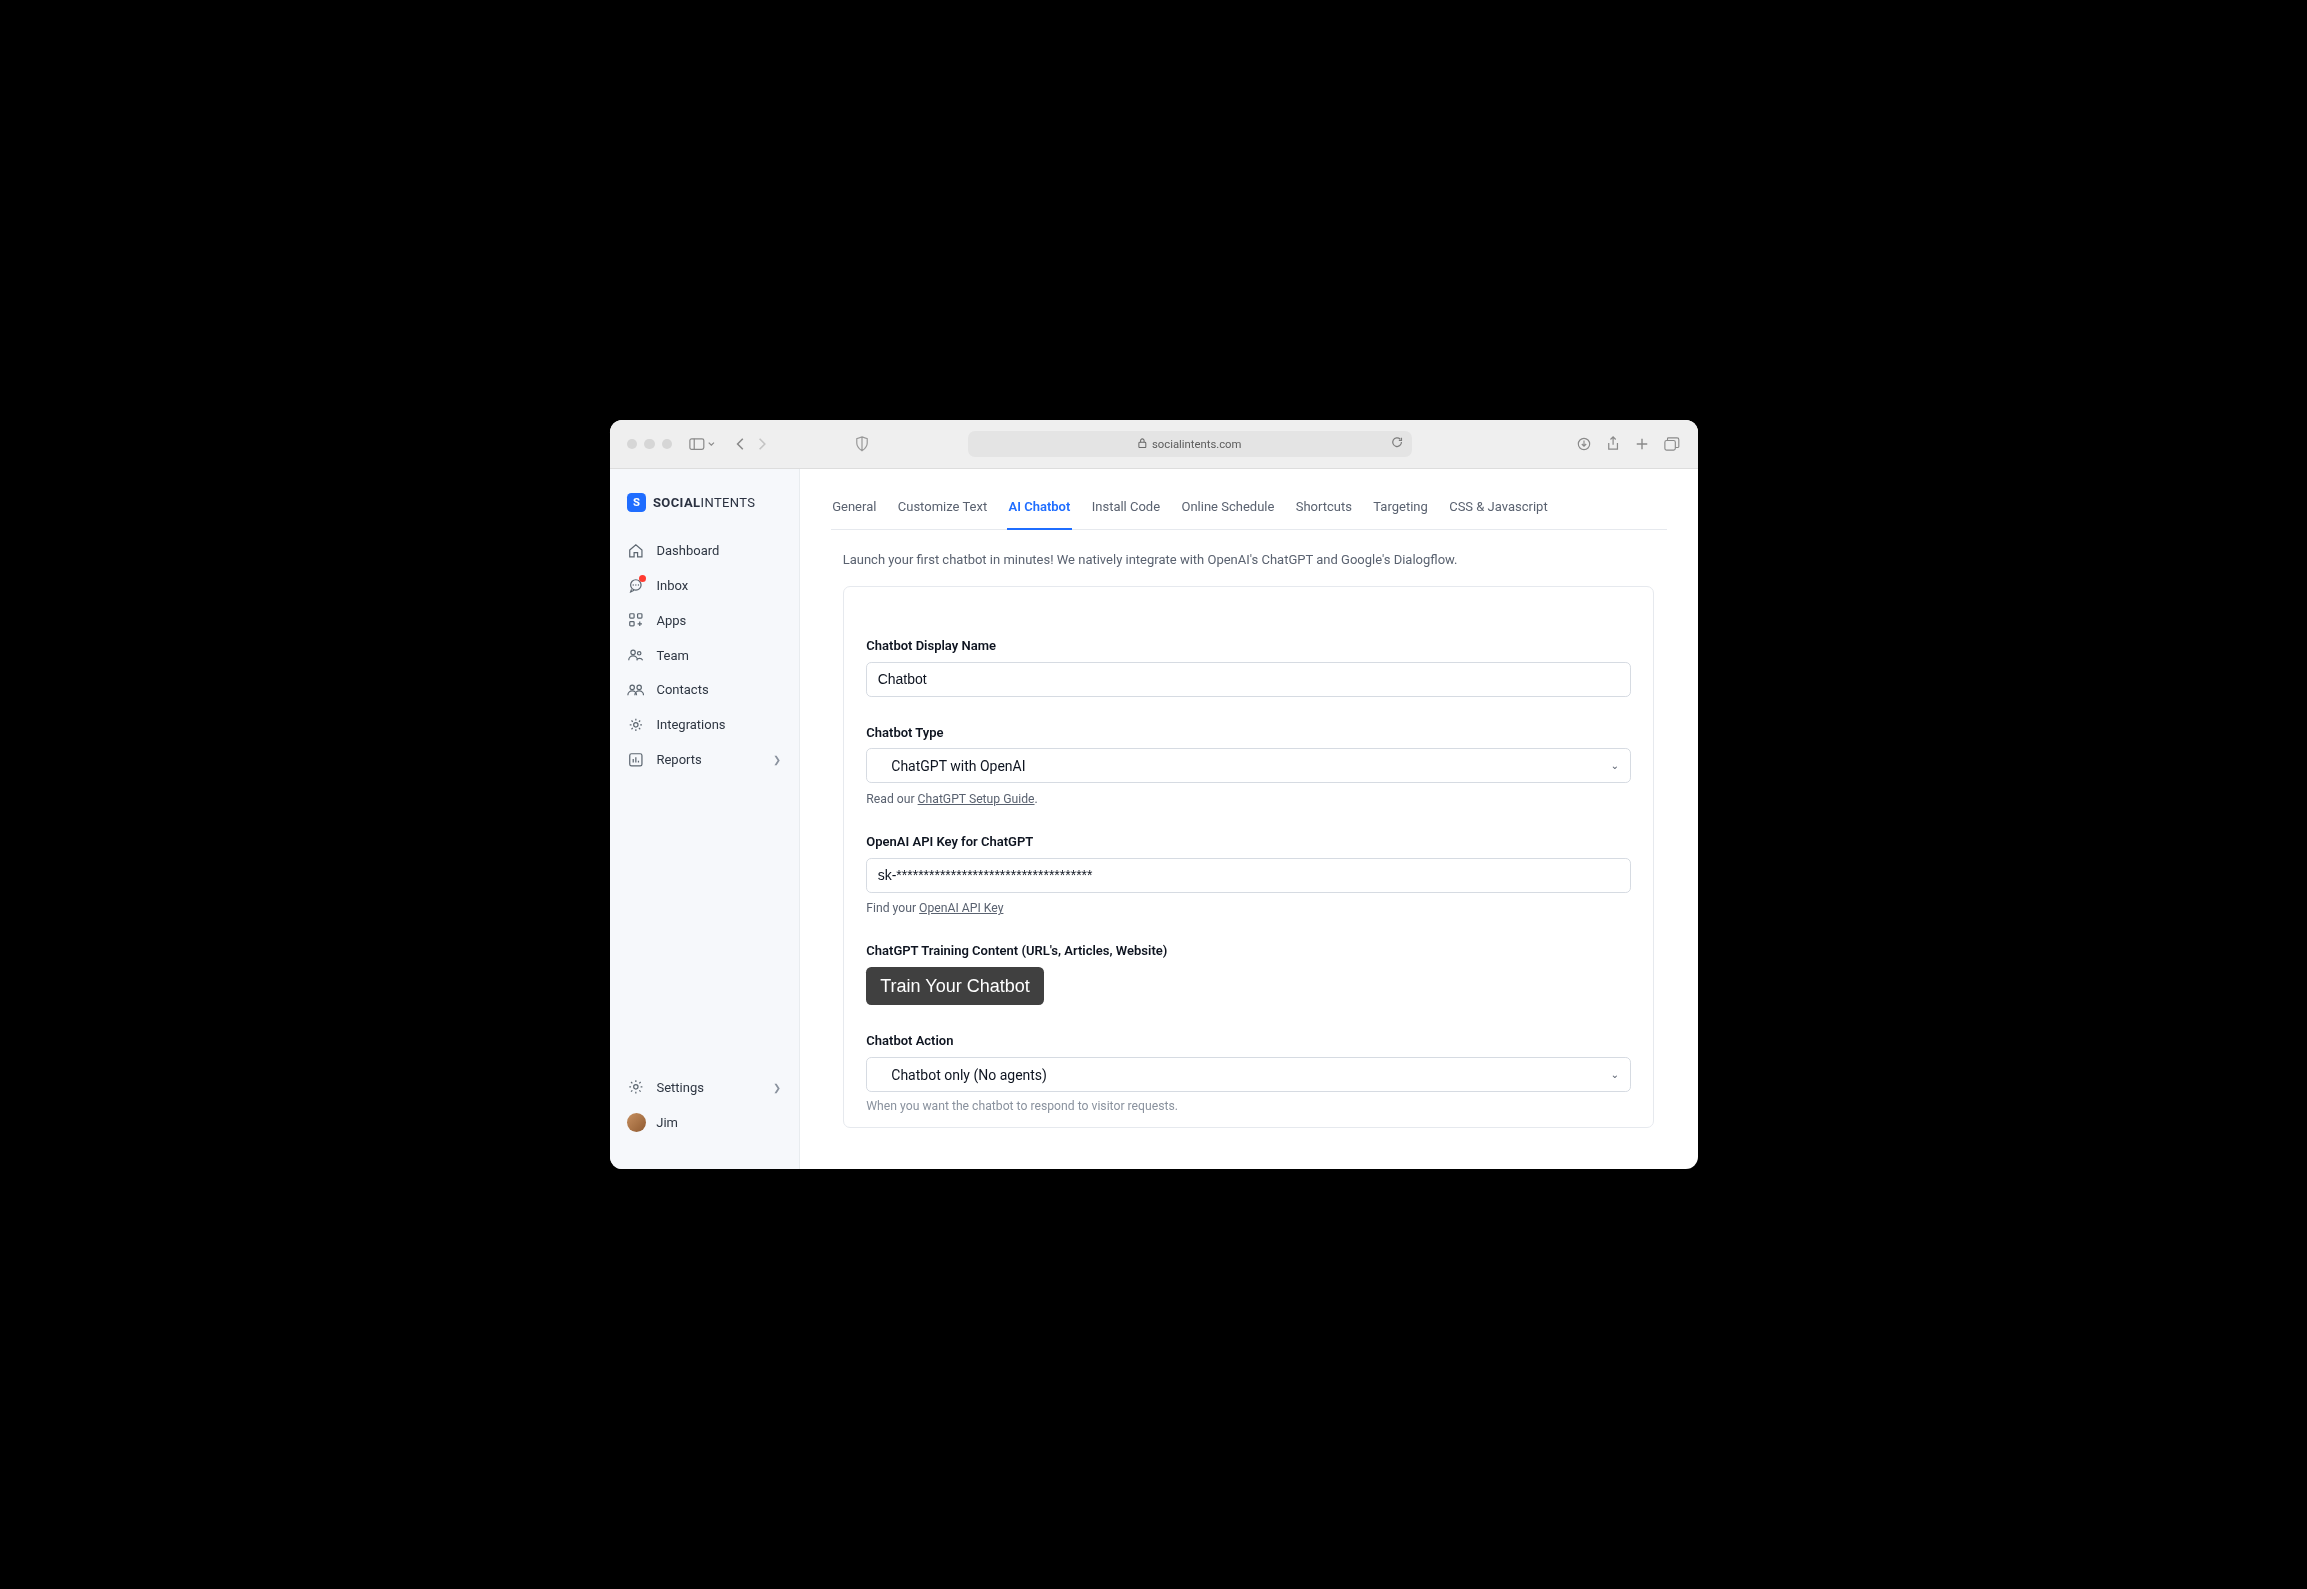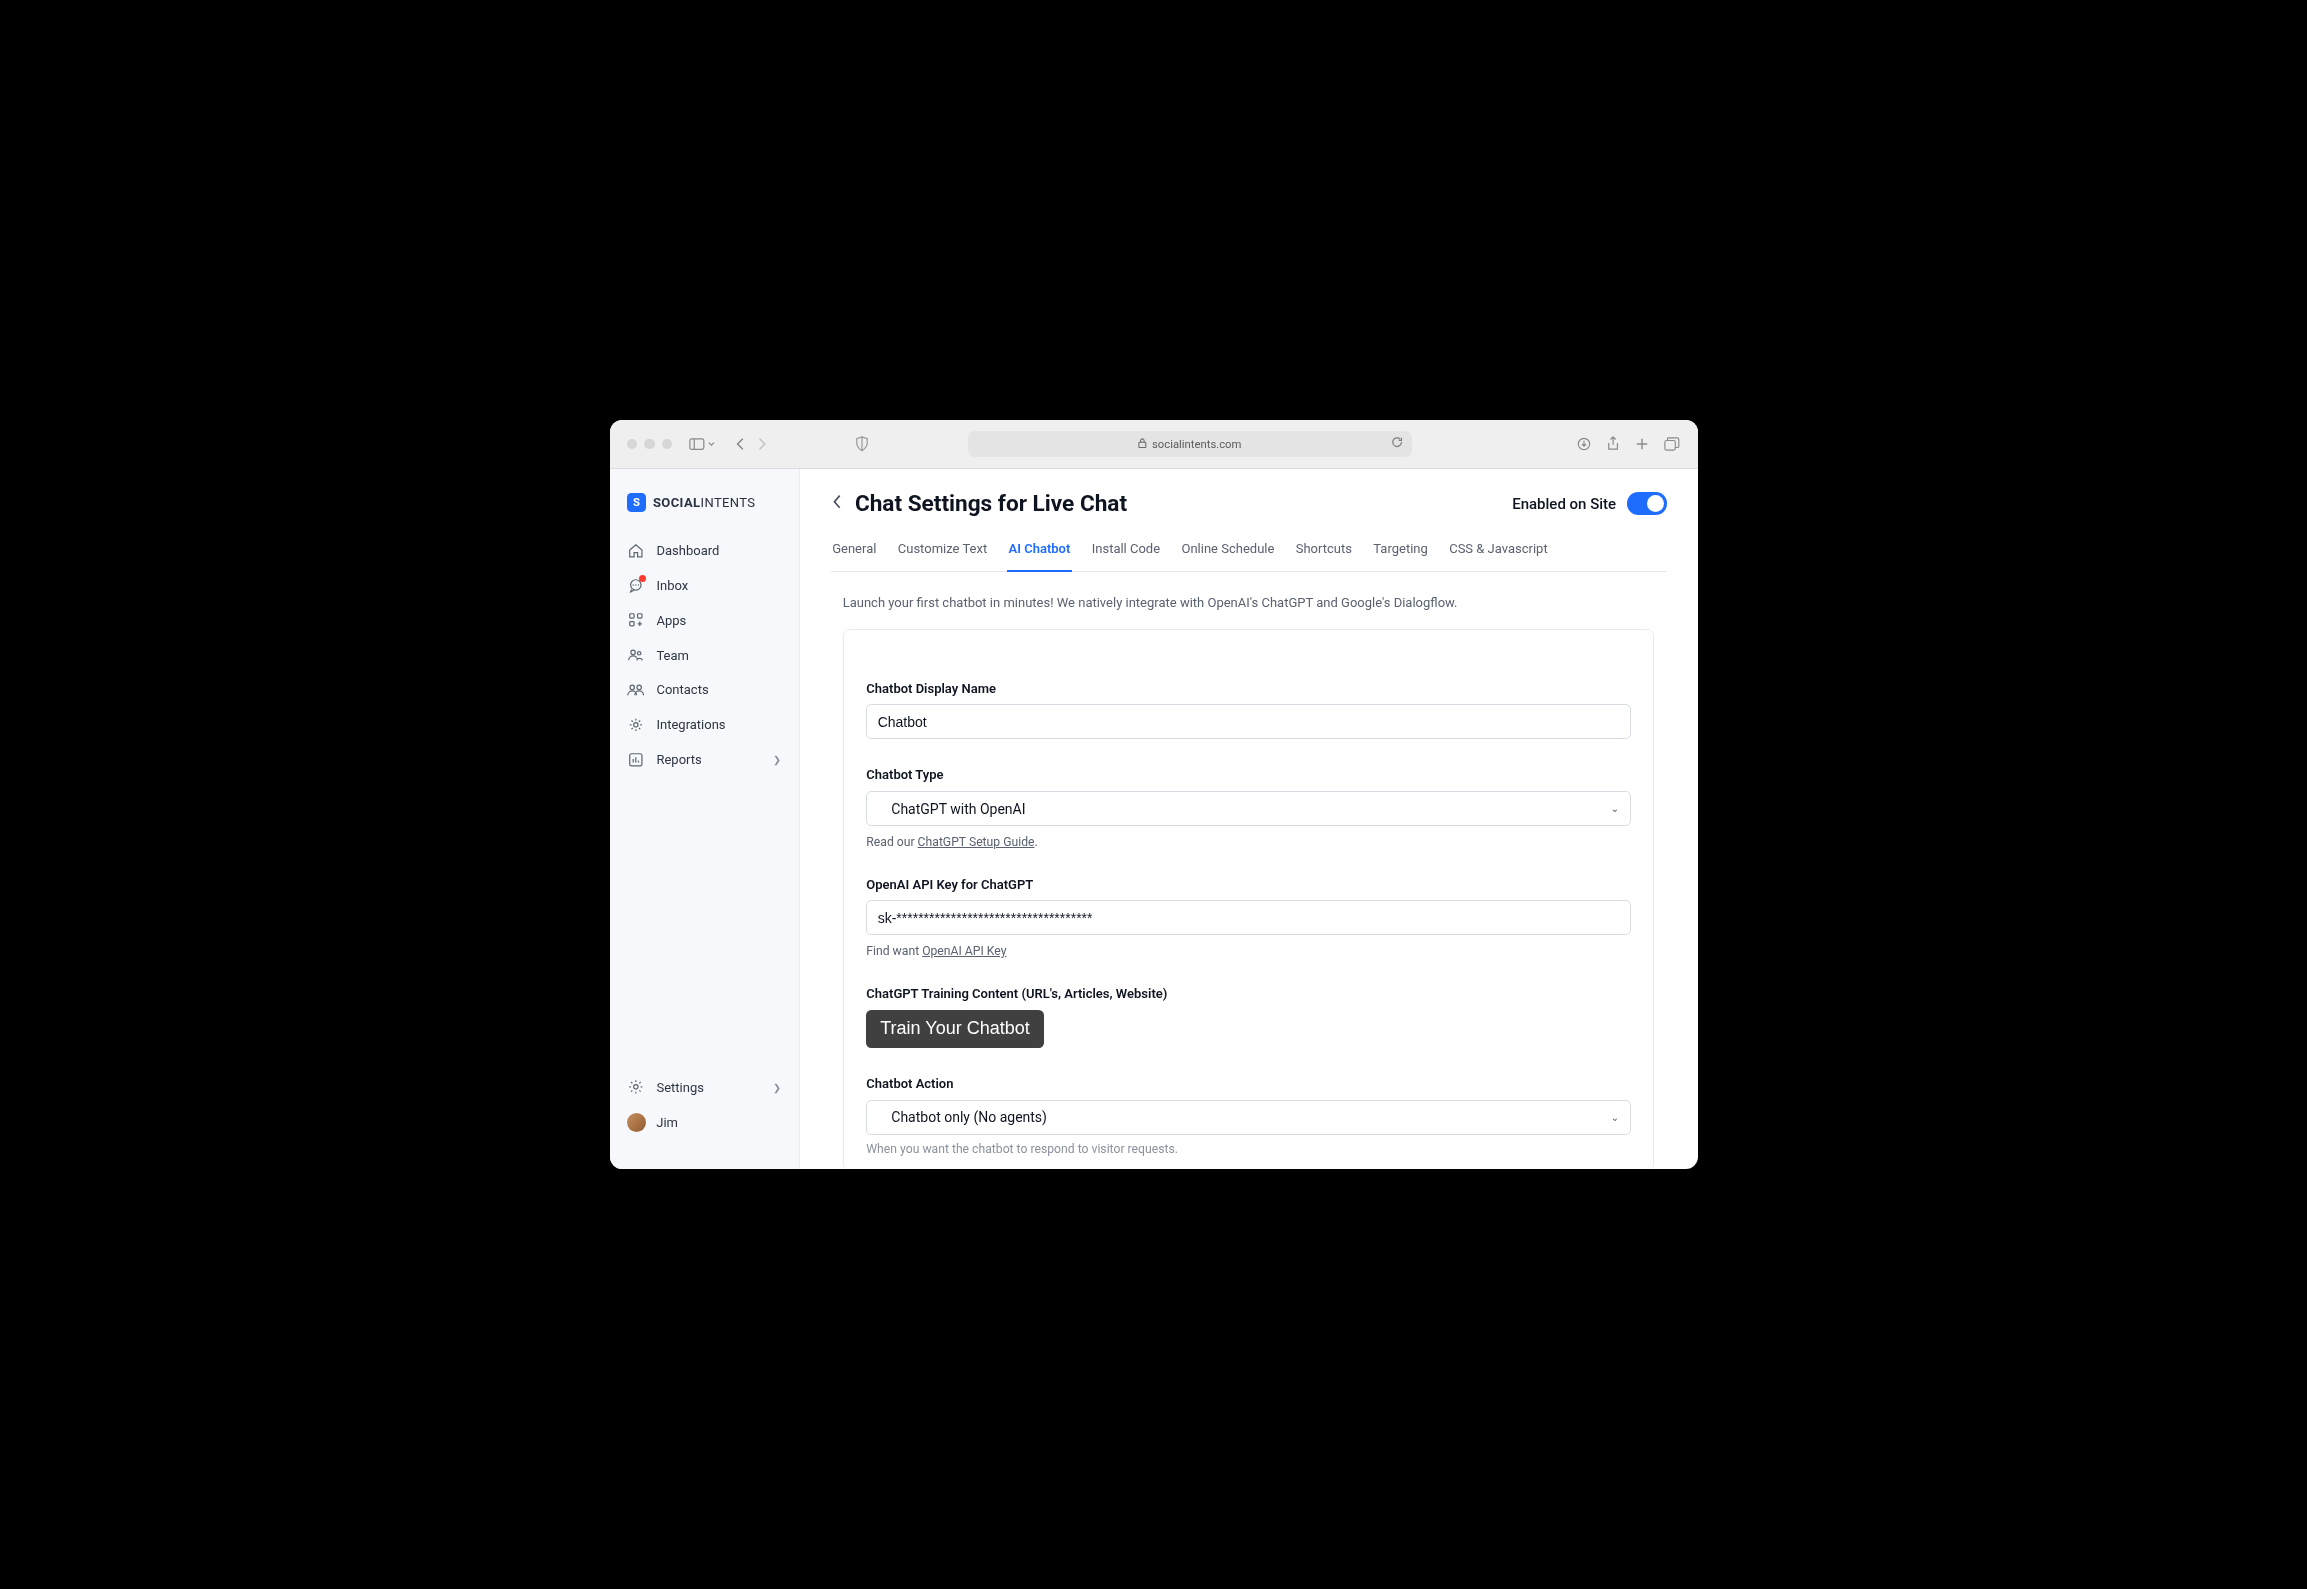--- a/index.html
+++ b/index.html
@@ -287,34 +287,20 @@
           <span class="chev">❯</span>
         </div>
         <div class="user-row">
           <div class="avatar"></div>
           <span>Jim</span>
         </div>
       </div>
     </div>
 
     <div class="main">
-      <div class="page-header">
-        <span class="back-chev">
-          <svg width="12.2" height="17.4" viewBox="0 0 14 20">
-              <path d="M10 3 L4 10 L10 17" fill="none" stroke="#4a5360" stroke-width="2"></path>
-            </svg>
-        </span>
-        <h1 class="page-title">Chat Settings for Live Chat</h1>
-        <div class="enable-wrap">
-          <span class="enable-label">Enabled on Site</span>
-          <div class="toggle">
-              <div class="toggle-knob"></div>
-            </div>
-        </div>
-      </div>
 
       <div class="tabs">
         <div class="tab">General</div>
         <div class="tab">Customize Text</div>
         <div class="tab active">AI Chatbot</div>
         <div class="tab">Install Code</div>
         <div class="tab">Online Schedule</div>
         <div class="tab">Shortcuts</div>
         <div class="tab">Targeting</div>
         <div class="tab">CSS &amp; Javascript</div>
@@ -337,21 +323,21 @@
             </div>
             <div class="hint">
               <span>Read our </span><a href="#">ChatGPT Setup Guide</a>.
             </div>
           </div>
 
           <div class="field">
             <label class="label">OpenAI API Key for ChatGPT</label>
             <input class="input" value="sk-************************************" style="">
             <div class="hint">
-              <span>Find want </span><a href="#">OpenAI API Key</a>
+              <span>Find your </span><a href="#">OpenAI API Key</a>
             </div>
           </div>
 
           <div class="field">
             <label class="label">ChatGPT Training Content (URL's, Articles, Website)</label>
             <button class="btn">Train Your Chatbot</button>
           </div>
 
           <div class="field" style="margin-bottom:5.2px;">
             <label class="label">Chatbot Action</label>

